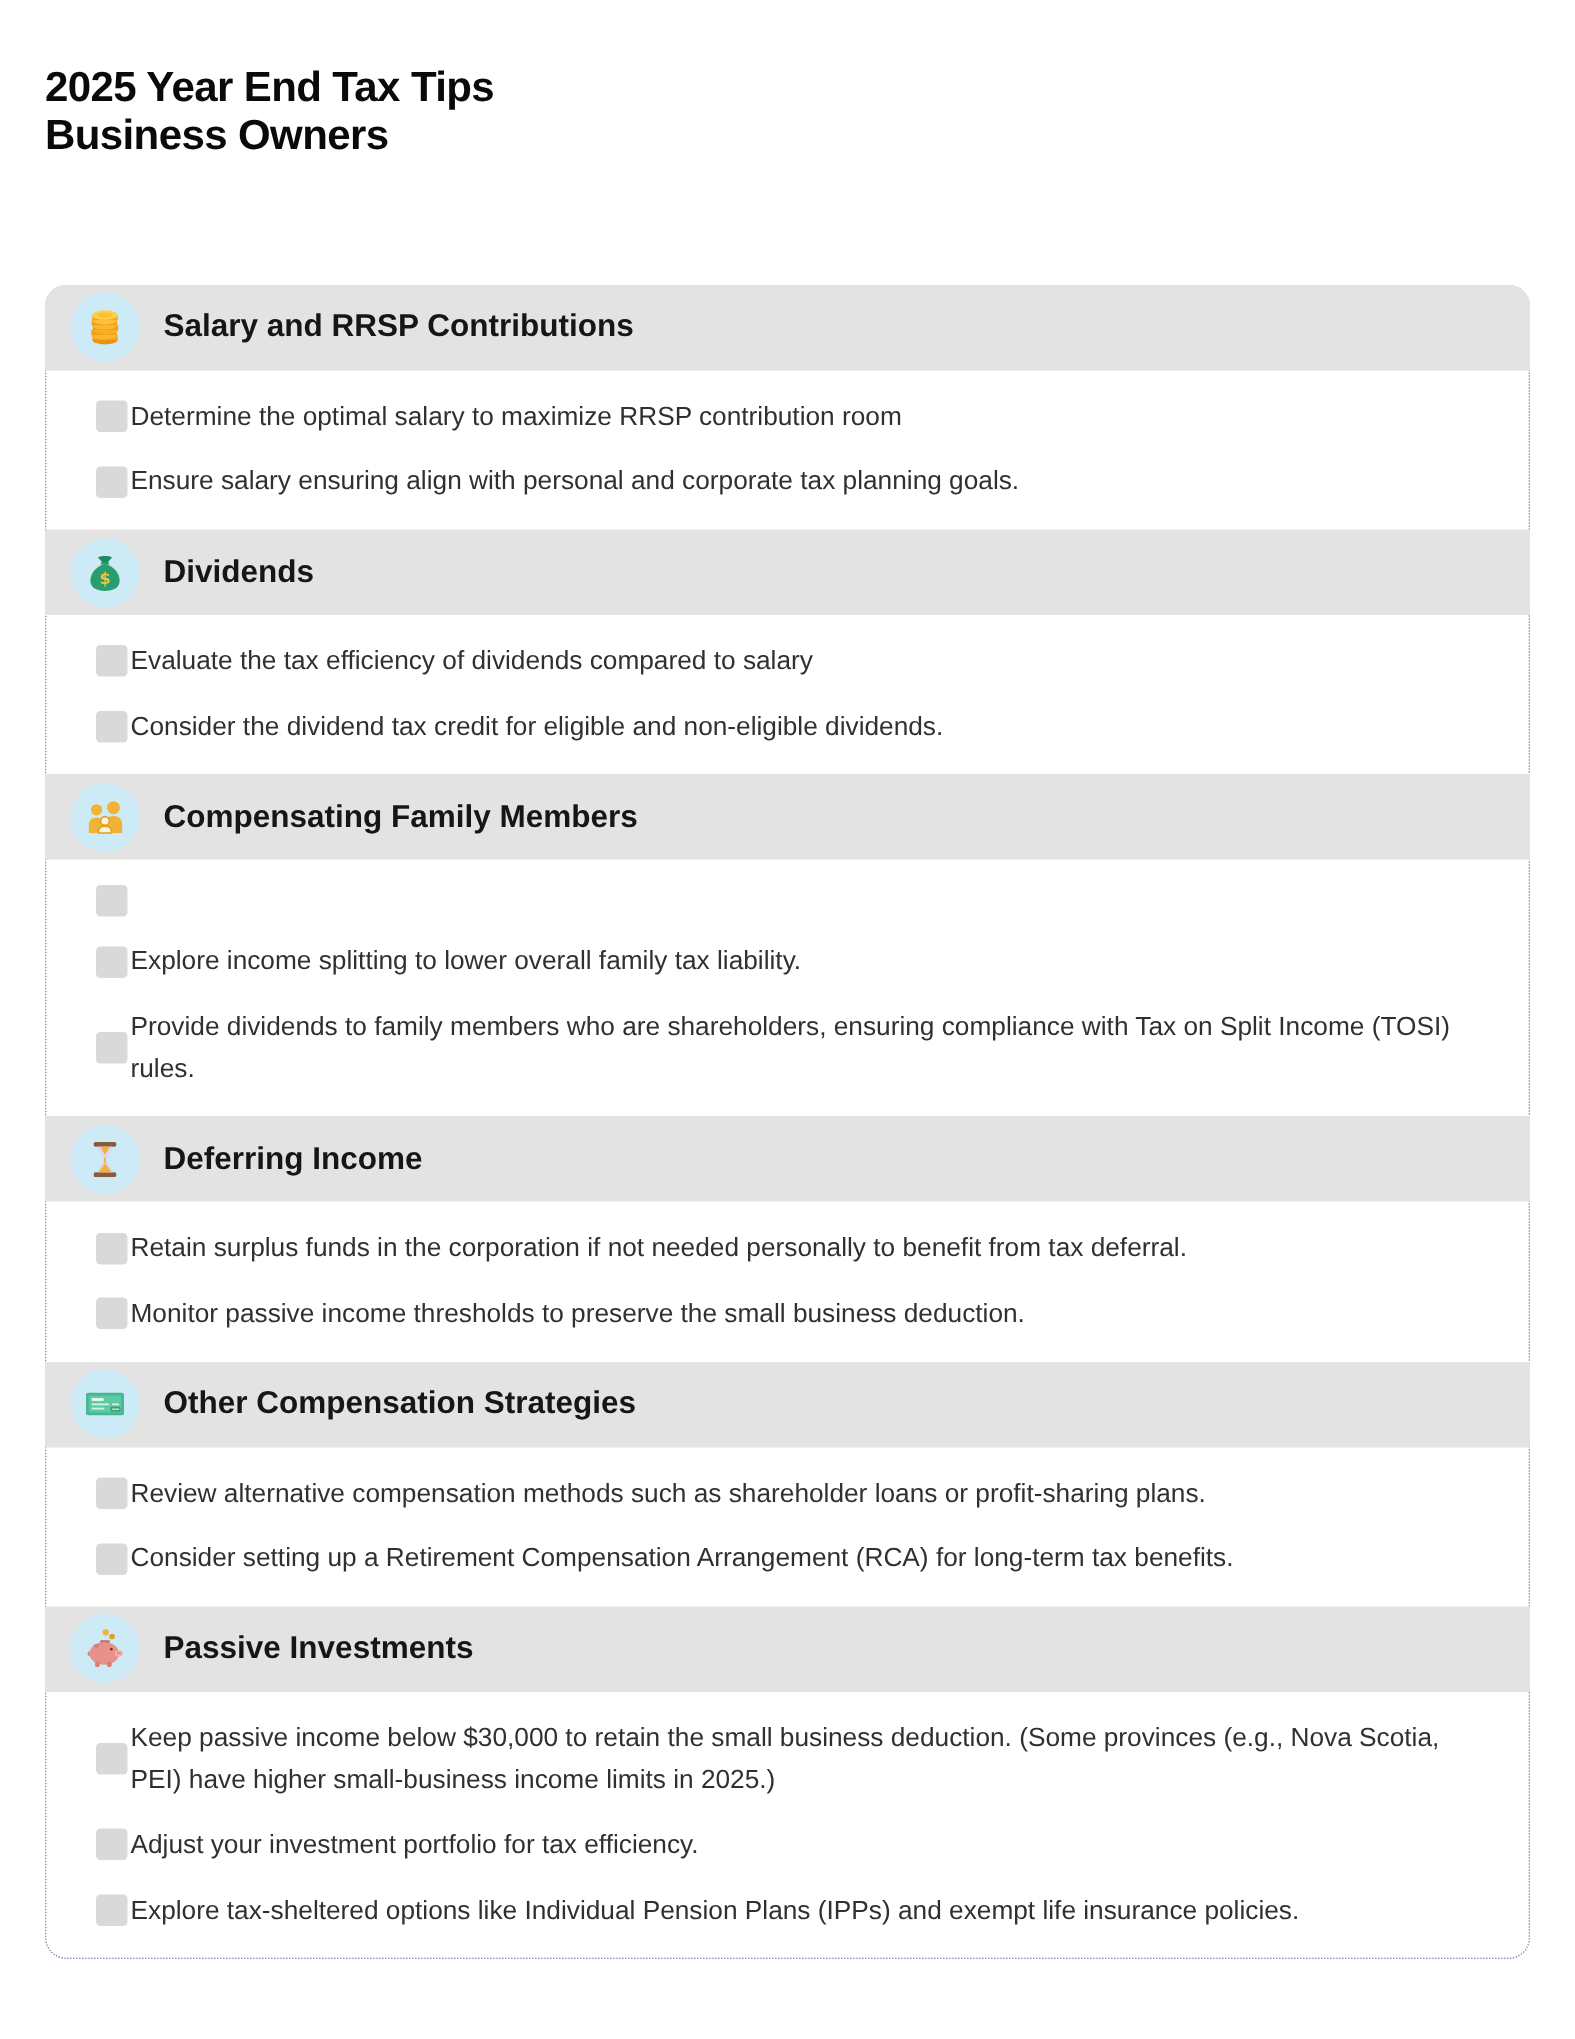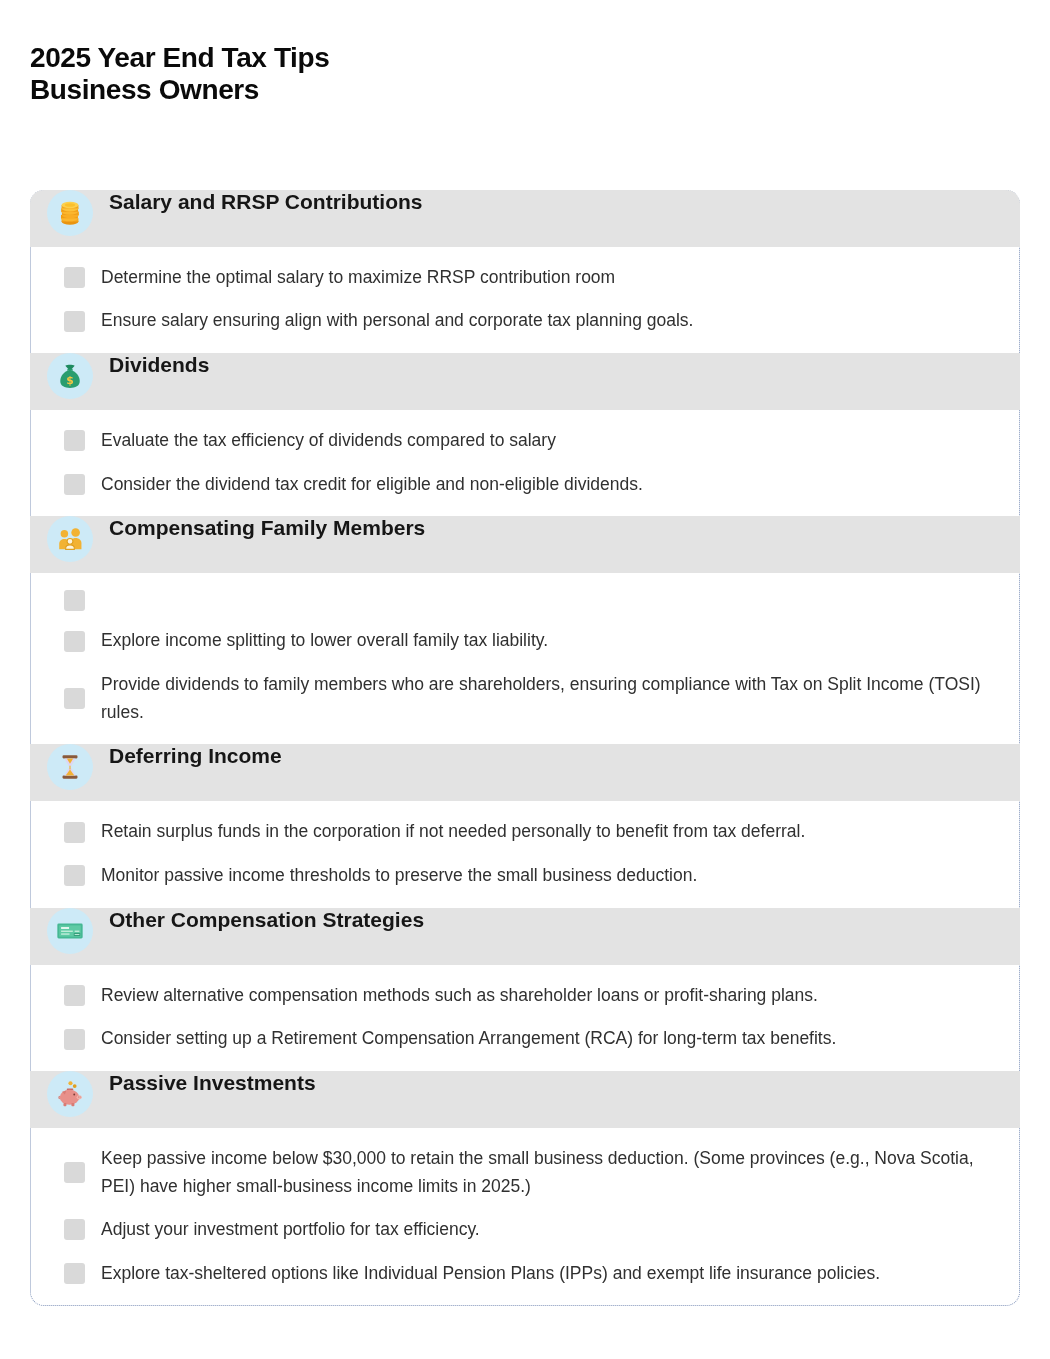--- a/index.html
+++ b/index.html
@@ -28,21 +28,21 @@
     letter-spacing:-0.4px;
   }
   .checklist-card{
     margin:84px 30px 0 30px;
     border:1px dotted var(--card-border);
     border-radius:14px;
     background:#ffffff;
   }
   .section-header{
     display:flex;
-    align-items:flex-start;
+    align-items:center;
     gap:16px;
     background:var(--header-bar);
     height:57px;
     margin:0 -1px;
     padding-left:17px;
   }
   .section:first-child .section-header{
     border-radius:14px 14px 0 0;
     margin-top:-1px;
   }
@@ -60,21 +60,21 @@
     font-weight:bold;
     color:var(--header-text);
   }
   .section-items{
     padding:9px 22px 10px 33px;
     background:transparent;
   }
   .check-item{
     display:flex;
     align-items:center;
-    gap:16px;
+    gap:2px;
     padding:8px 0;
   }
   .checkbox{
     width:21px;height:21px;
     flex:0 0 21px;
     background:var(--checkbox);
     border-radius:3px;
   }
   .check-item p{
     margin:0;

